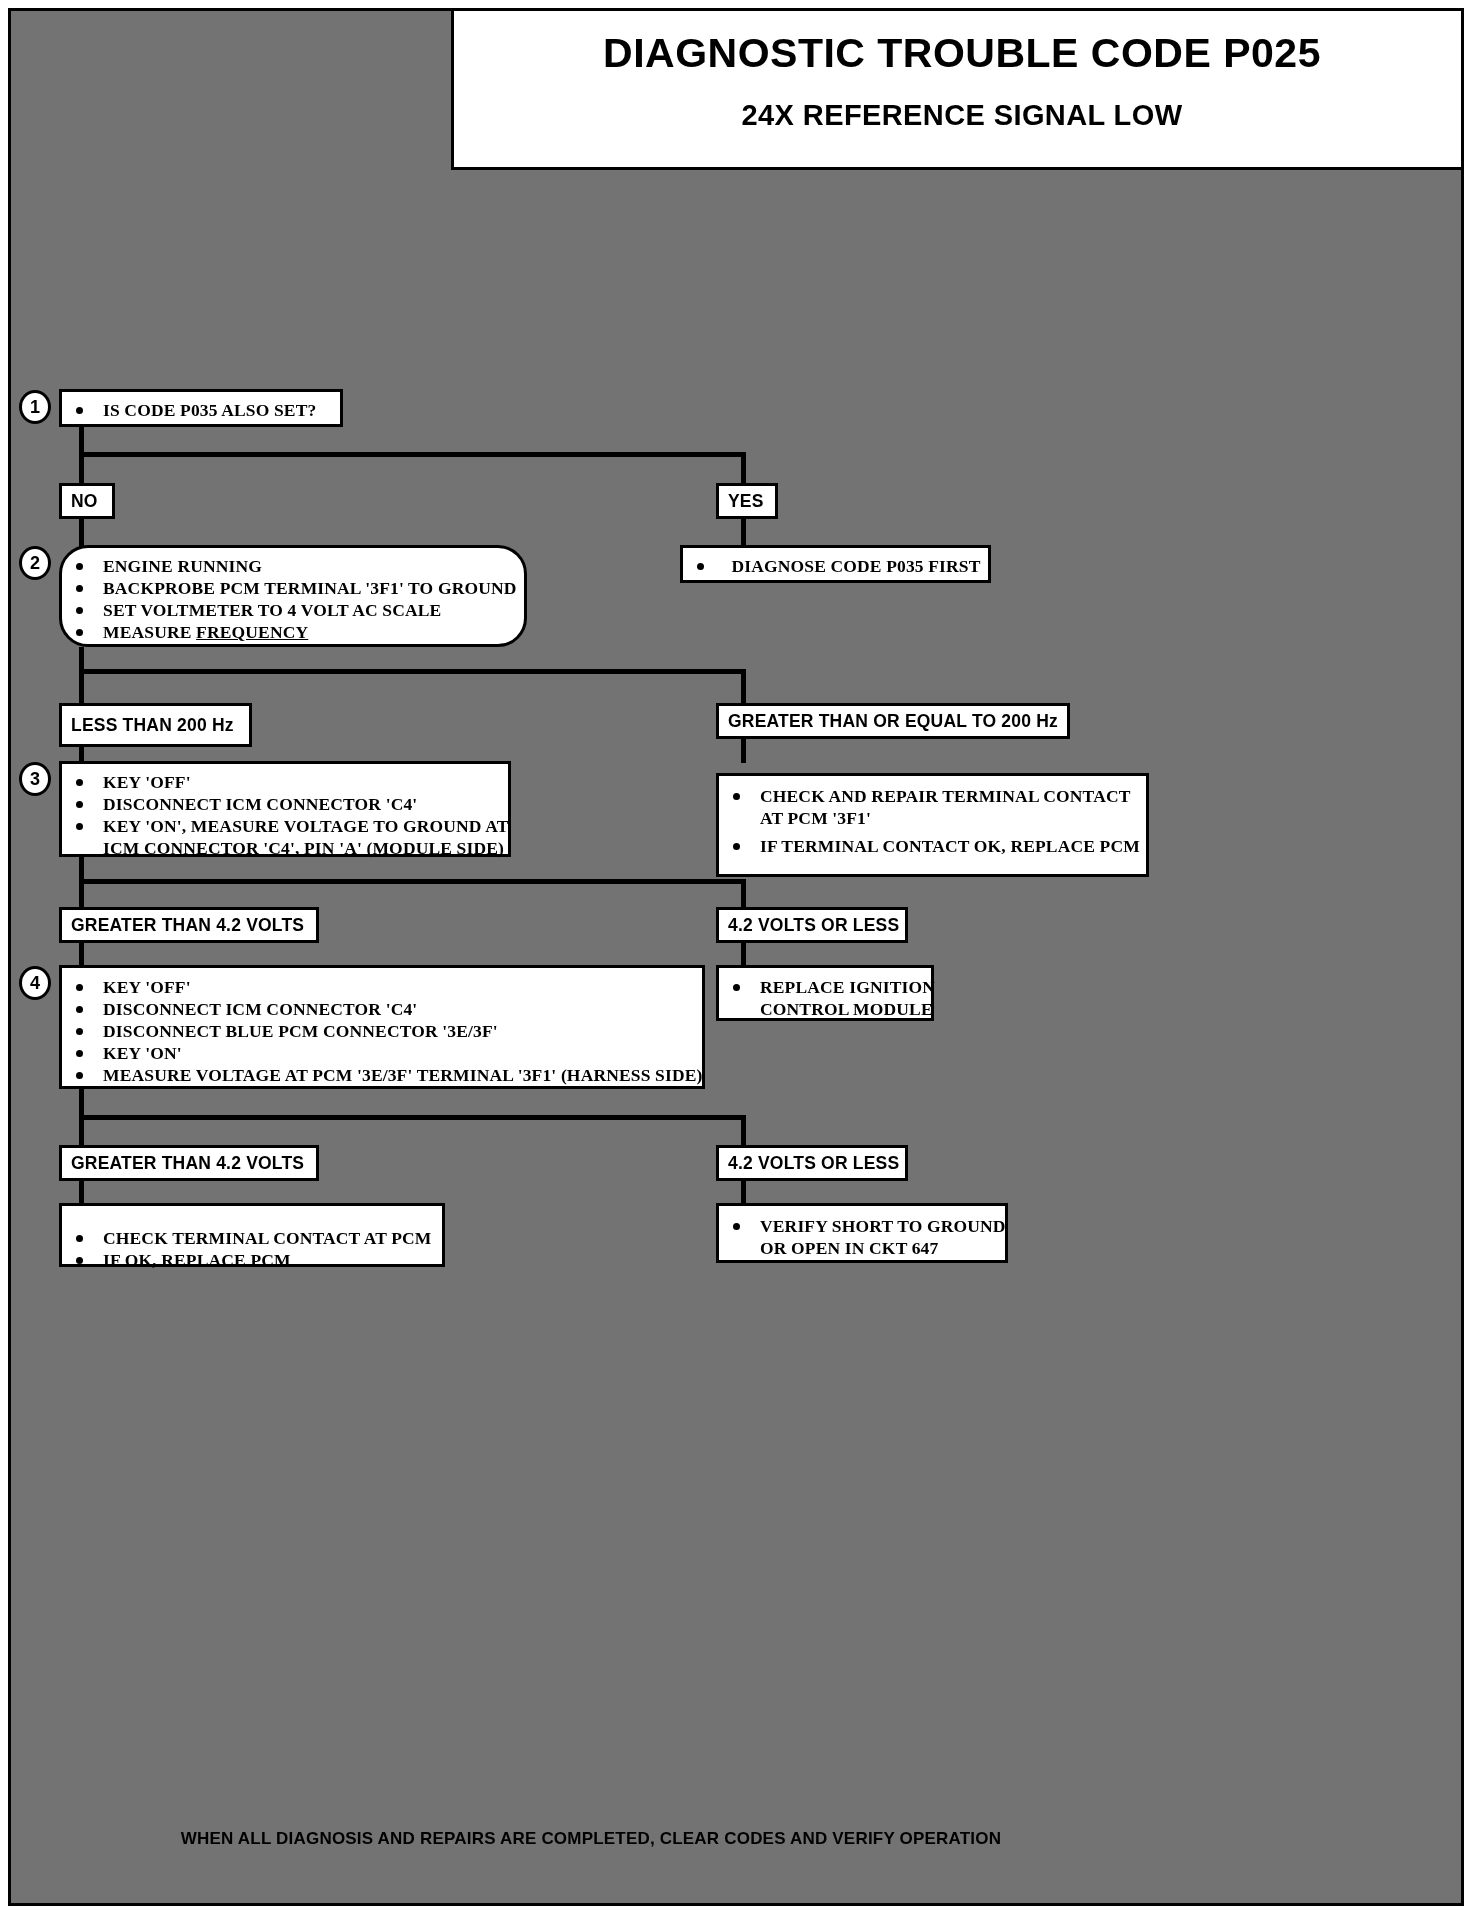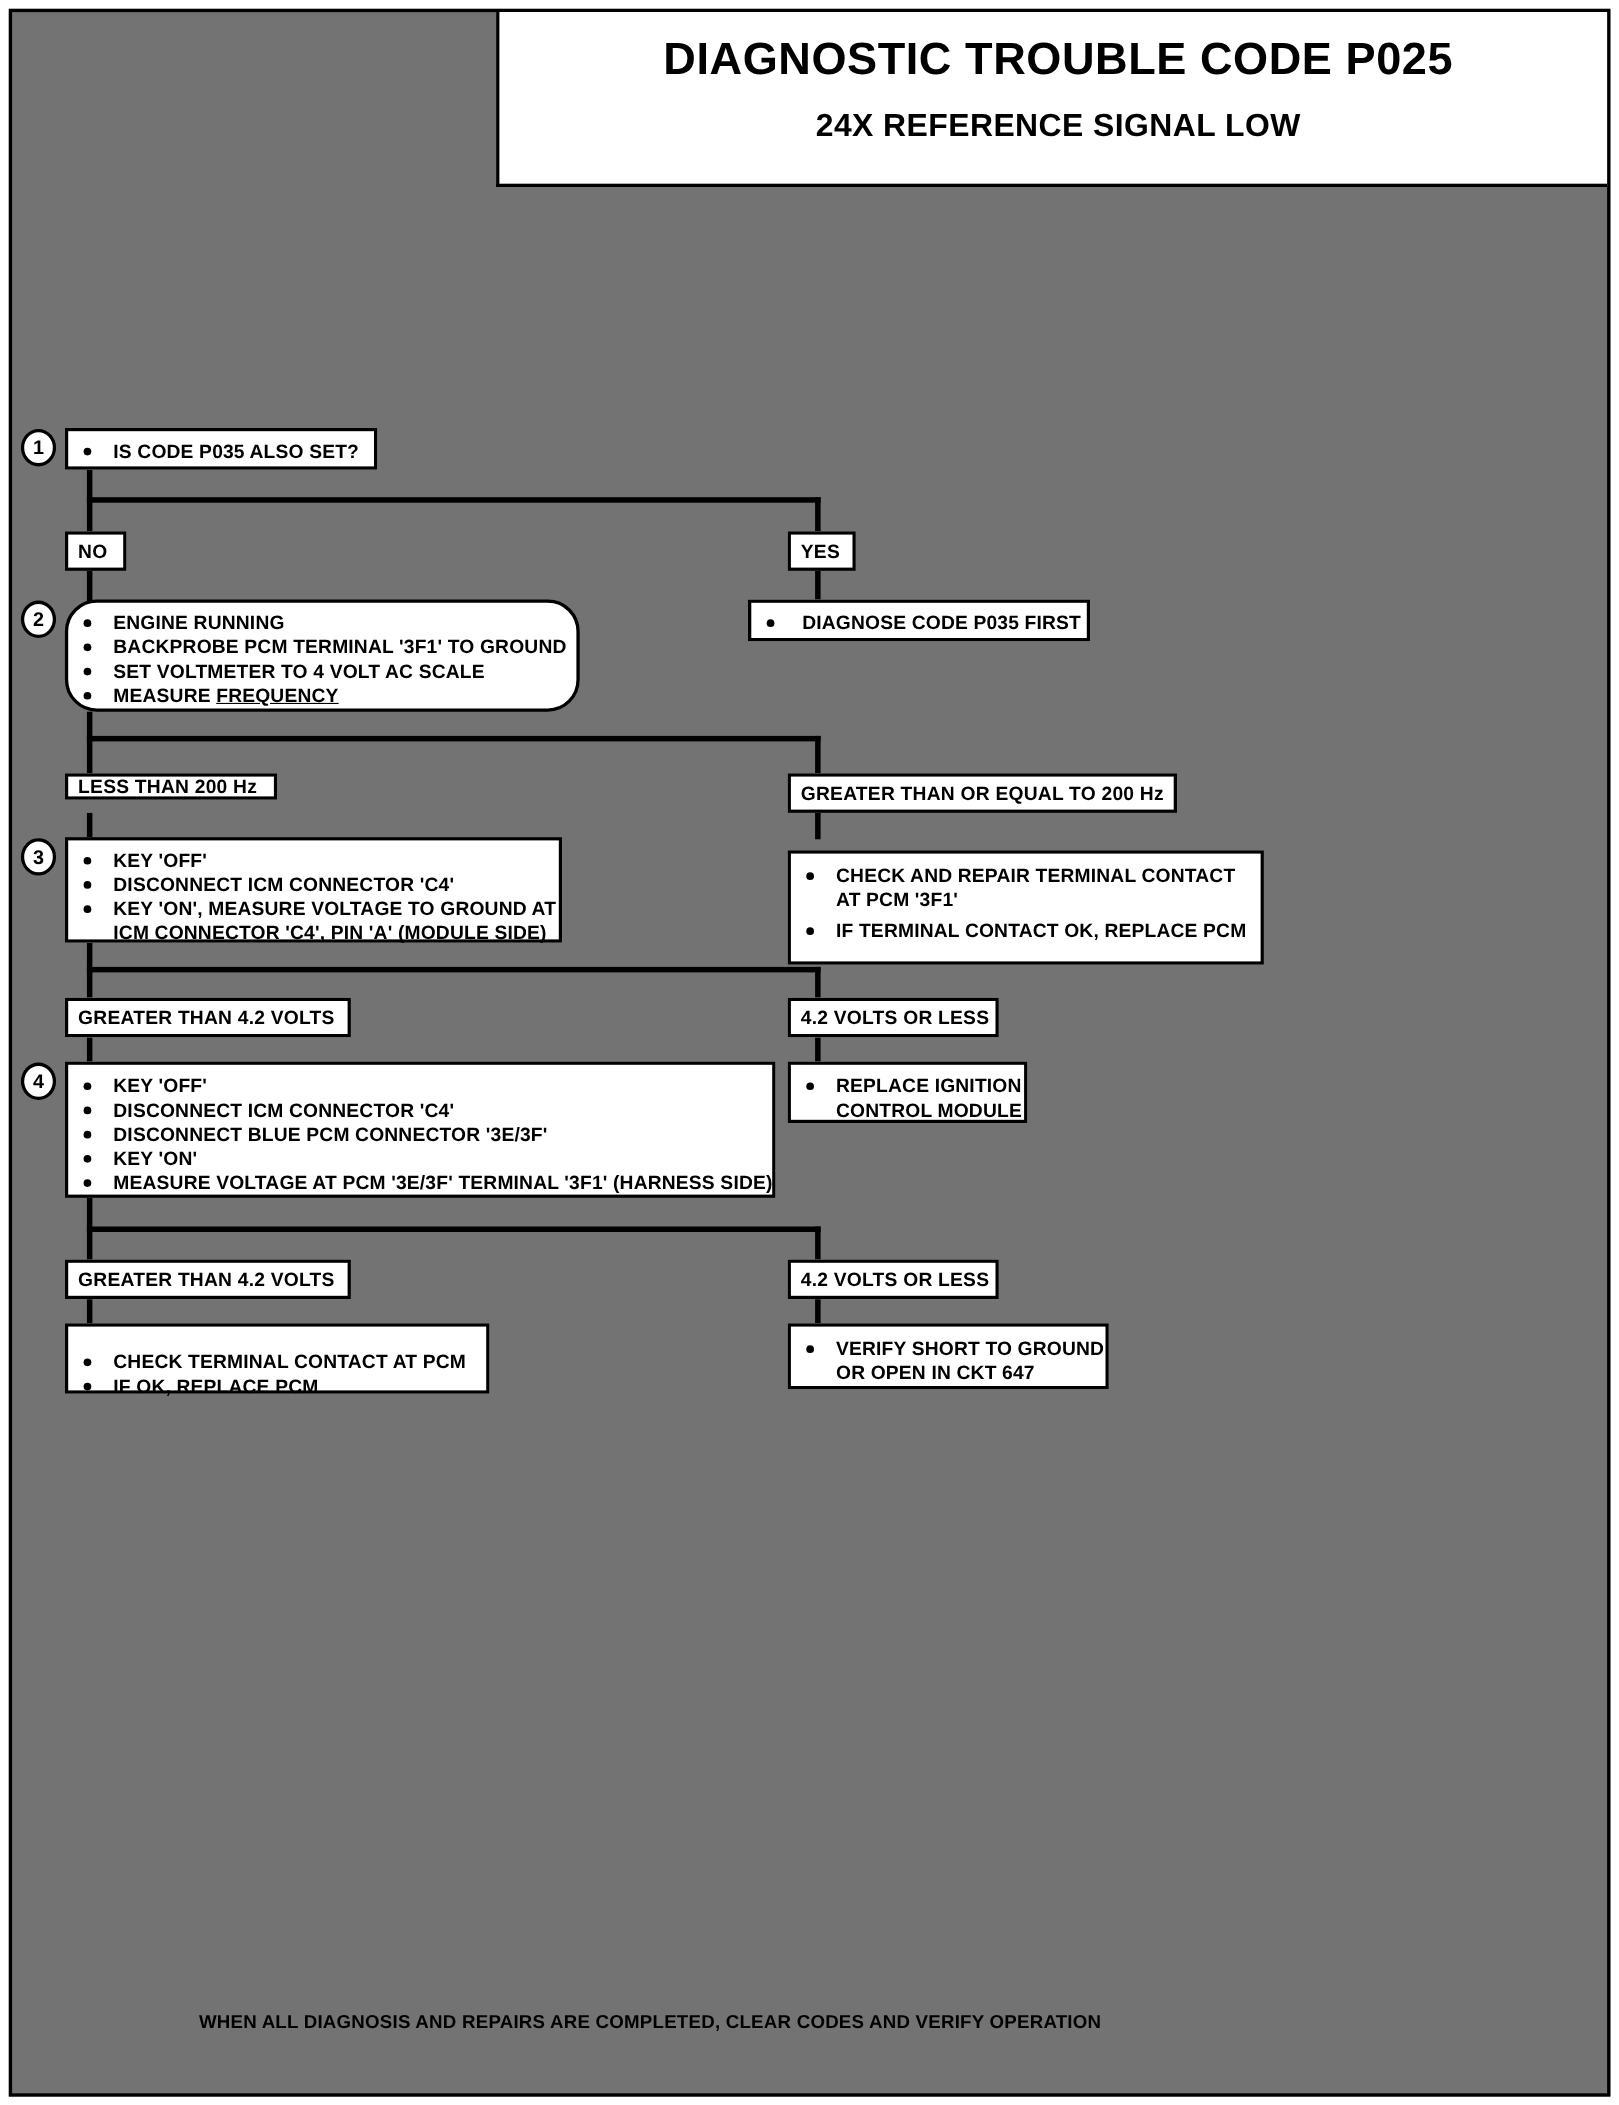--- a/index.html
+++ b/index.html
@@ -69,20 +69,21 @@
     align-items: center;
     padding: 0 9px;
     white-space: nowrap;
     z-index: 5;
   }
 
   ul.blist {
     list-style: none;
     margin: 0;
     padding: 0;
+    font-family: Liberation Serif, serif;
   }
   ul.blist li {
     position: relative;
     font-size: 17.5px;
     font-weight: bold;
     letter-spacing: 0.15px;
     line-height: 22px;
     padding-left: 41px;
     white-space: nowrap;
   }
@@ -170,21 +171,21 @@
   <div class="box" style="left:669px; top:534px; width:311px; height:38px;text-align:center;">
     <ul class="blist" style="padding-top:7px;">
       <li>DIAGNOSE CODE P035 FIRST</li>
     </ul>
   </div>
 
   <div class="v" style="left:68px; top:636px; height:68px;"></div>
   <div class="h" style="left:68px; top:658px; width:667px;"></div>
   <div class="v" style="left:730px; top:658px; height:46px;"></div>
 
-  <div class="lbl" style="left:48px; top:692px; width:193px; height:24px;">LESS THAN 200 Hz</div>
+  <div class="lbl" style="left:48px; top:692px; width:193px; height:44px;">LESS THAN 200 Hz</div>
   <div class="lbl" style="left:705px; top:692px; width:354px; height:36px;">GREATER THAN OR EQUAL TO 200 Hz</div>
 
   <div class="v" style="left:68px; top:728px; height:24px;"></div>
   <div class="v" style="left:730px; top:728px; height:24px;"></div>
 
   <div class="stepnum" style="left:8px; top:751px;">3</div>
   <div class="box" style="left:48px; top:750px; width:452px; height:96px;">
     <ul class="blist" style="padding-top:7px;">
       <li>KEY 'OFF'</li>
       <li>DISCONNECT ICM CONNECTOR 'C4'</li>

